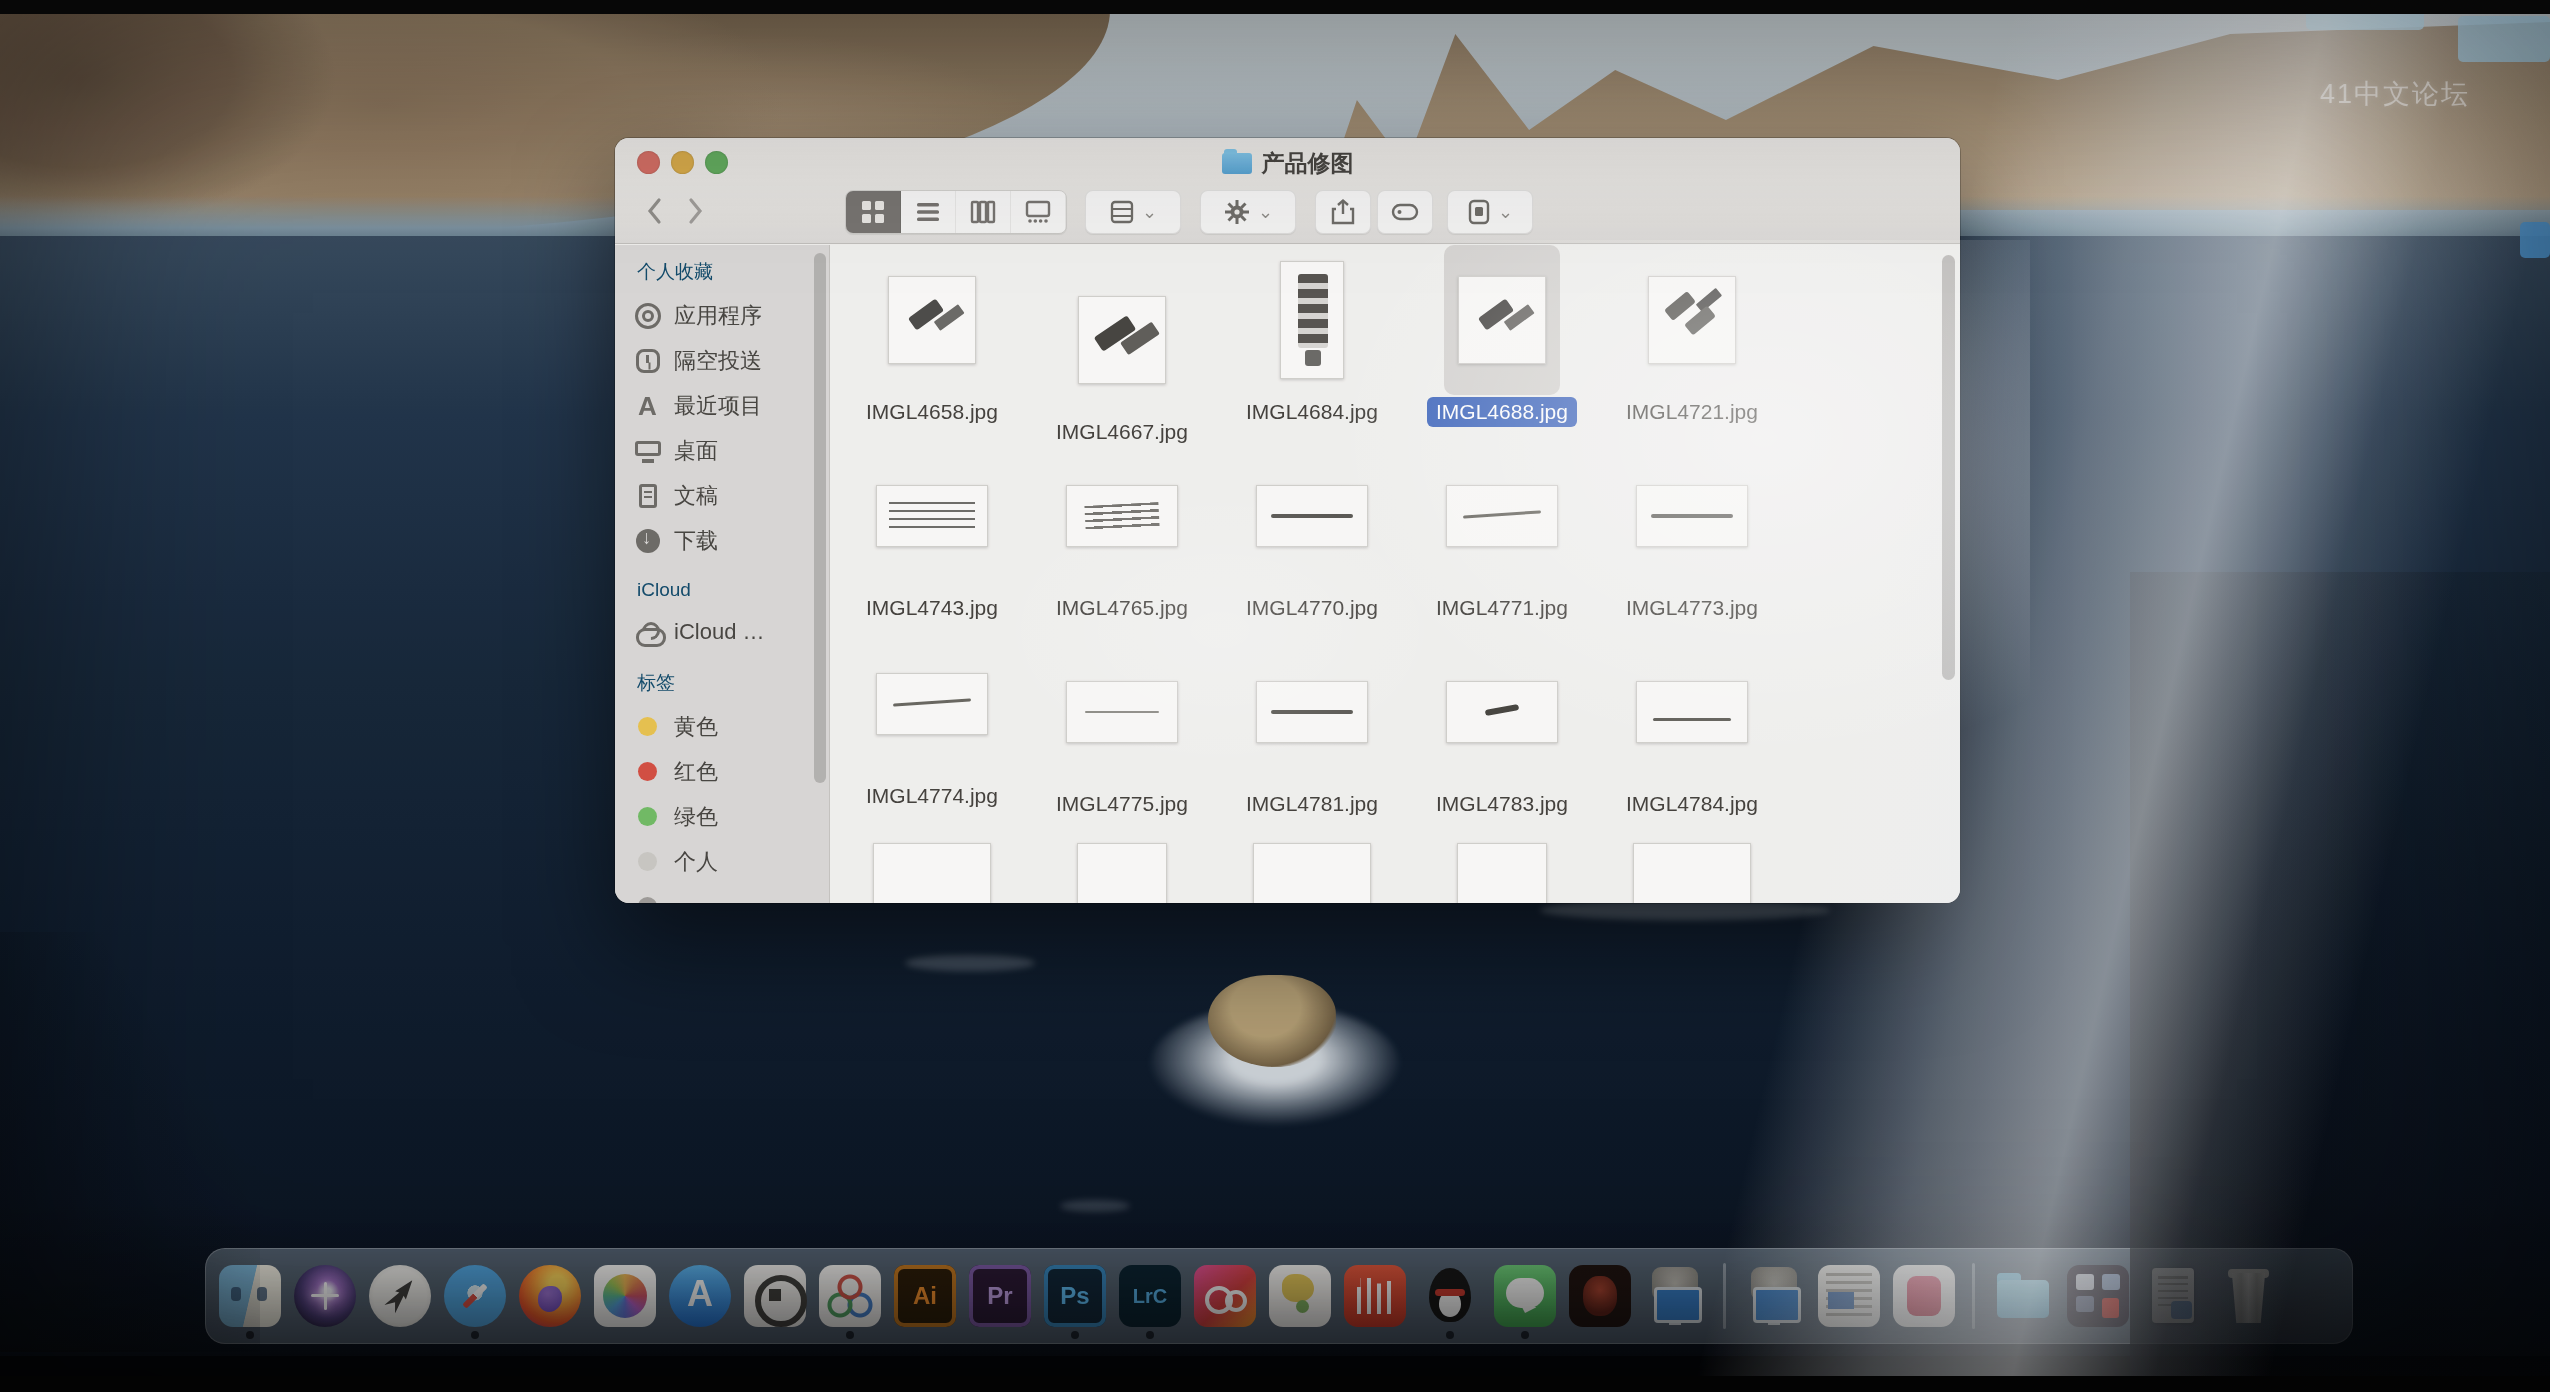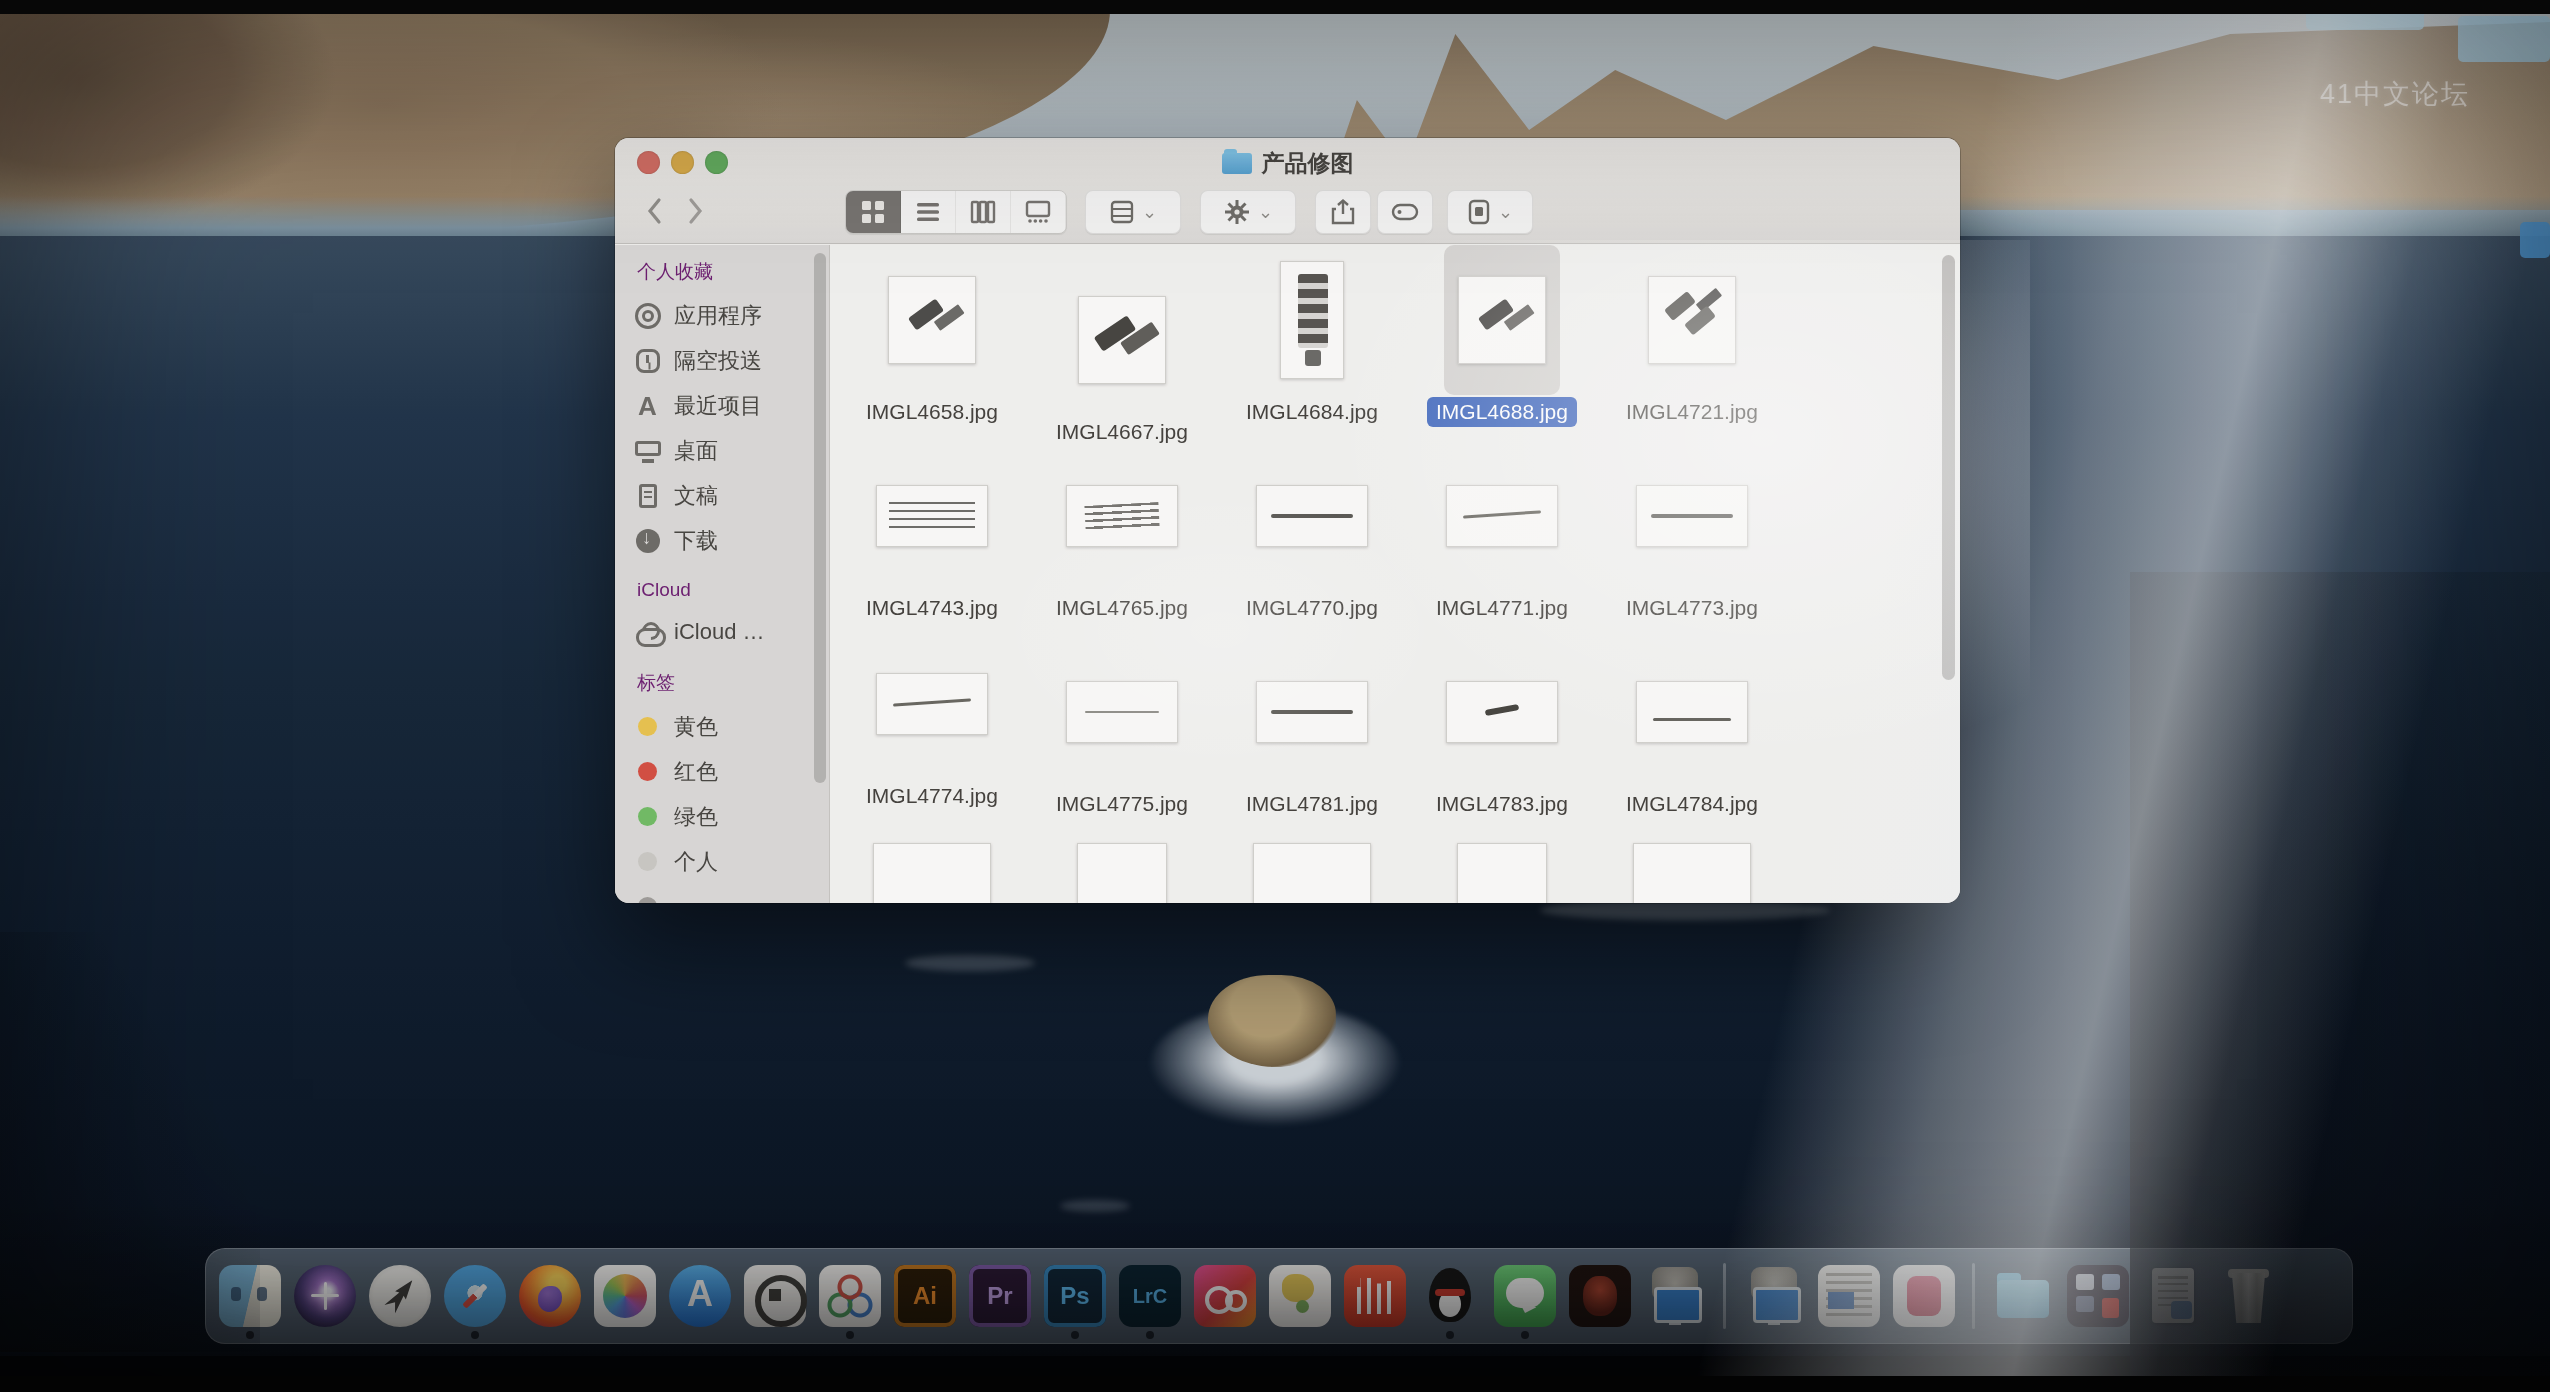--- a/index.html
+++ b/index.html
@@ -78,21 +78,21 @@
     display:flex; align-items:center; padding:0 12px; gap:8px; }
   .search input { border:none; outline:none; background:transparent; font-size:21px; color:#55524e; width:100%;
     font-family:"Liberation Sans",sans-serif;}
   .search input::placeholder { color:#a09d98; }
 
   .wbody { position:absolute; top:107px; left:0; right:0; bottom:0; display:flex; }
   .sidebar { width:215px; background:rgba(216,214,212,.96); border-right:1px solid #c6c4c1;
     padding:12px 0 0 20px; position:relative; overflow:hidden; }
   .sb-scroll { position:absolute; right:3px; top:8px; width:12px; height:530px; border-radius:6px;
     background:rgba(150,148,145,.55); }
-  .sb-head { font-size:19px; color:#701a75; margin:16px 0 8px 2px; }
+  .sb-head { font-size:19px; color:#0c4a6e; margin:16px 0 8px 2px; }
   .sb-head:first-child { margin-top:2px; }
   .sb-item { display:flex; align-items:center; height:45px; font-size:22px; color:#474440; border-radius:8px; }
   .si { width:26px; height:26px; margin-right:13px; position:relative; display:inline-block; flex:0 0 auto; }
   .si-ring::before { content:''; position:absolute; inset:1px; border-radius:50%; background:#6d6a66; }
   .si-ring::after  { content:'↓'; position:absolute; left:7px; top:-1px; color:#dcdad8; font-size:19px; font-weight:bold;}
   .si-air::before { content:''; position:absolute; inset:0; border-radius:50%; border:3px solid #6d6a66; }
   .si-air::after { content:''; position:absolute; inset:7px; border-radius:50%; border:3px solid #6d6a66; background:#6d6a66; background-clip:content-box; padding:3px;}
   .si-clock::before { content:''; position:absolute; inset:1px; border-radius:8px; border:3px solid #6d6a66; }
   .si-clock::after { content:''; position:absolute; left:11px; top:7px; width:3px; height:8px; background:#6d6a66; box-shadow:2px 7px 0 -0.5px #6d6a66;}
   .si-A::before { content:'A'; position:absolute; left:3px; top:-2px; font-size:26px; font-weight:bold; color:#6d6a66;}

